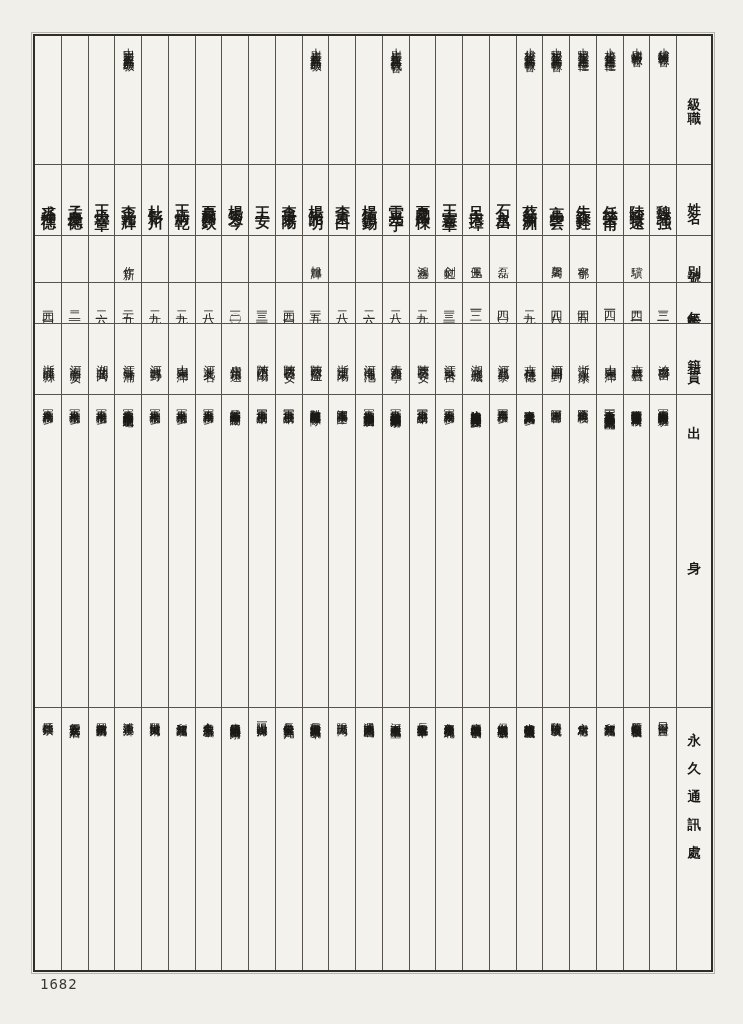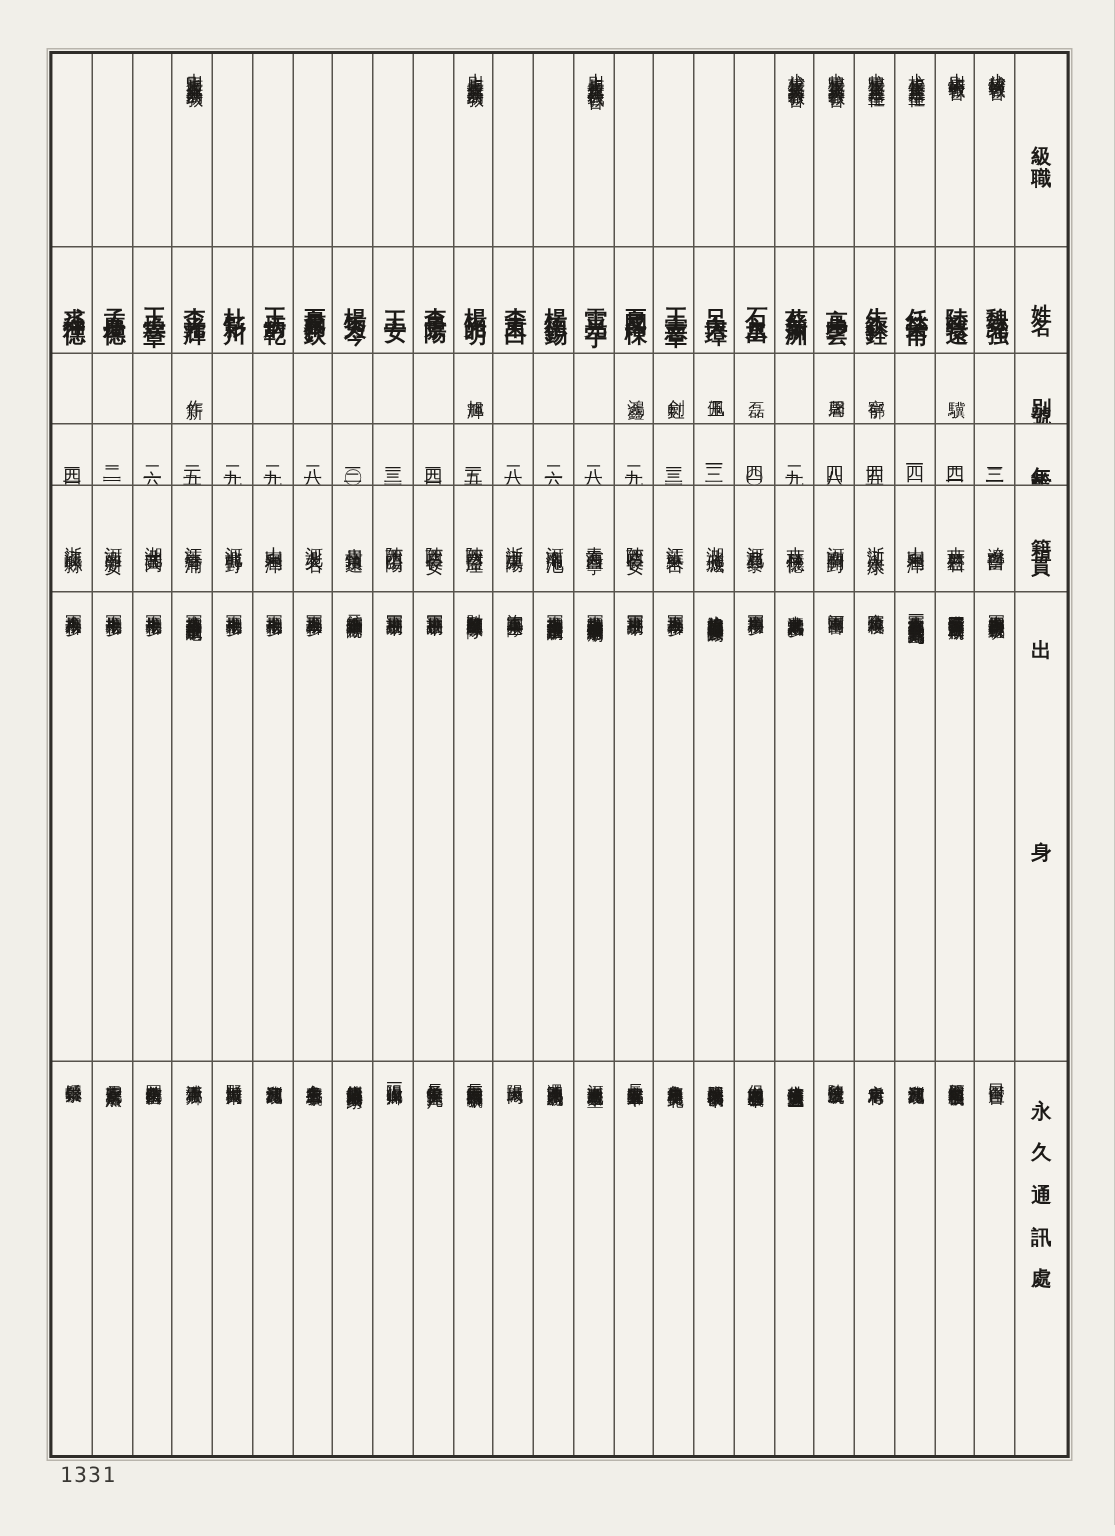--- a/index.html
+++ b/index.html
@@ -579,14 +579,14 @@
       <div class="cell r-native" style="grid-area: 5 / 25;">
         <span class="vtext">浙江嵊縣</span>
       </div>
       <div class="cell r-origin top" style="grid-area: 6 / 25;">
         <span class="vtext">軍校十八期步科</span>
       </div>
       <div class="cell r-addr top" style="grid-area: 7 / 25;">
         <span class="vtext">嵊縣崇仁鎮</span>
       </div>
     </div>
-  <div class="pageno">1331</div>
+  <div class="pageno">1682</div>
 </div>
 
 </body></html>

